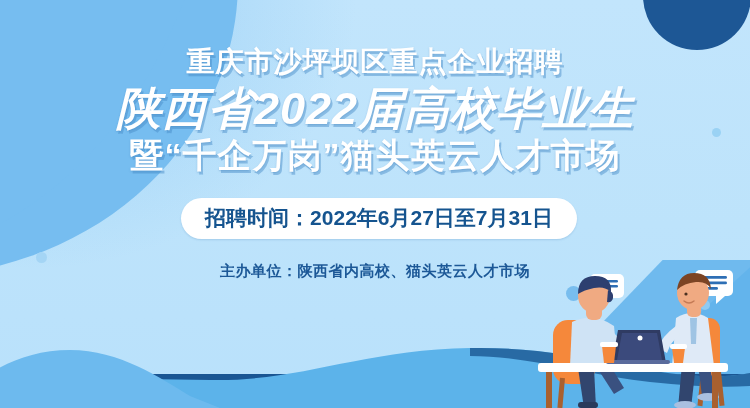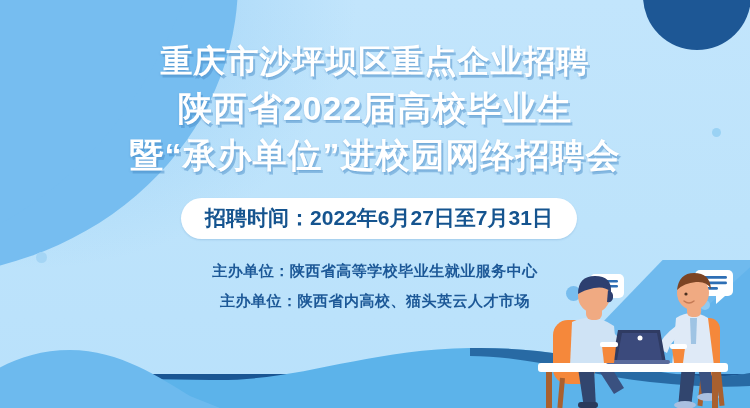--- a/index.html
+++ b/index.html
@@ -132,22 +132,22 @@
     color: #ffffff;
     font-weight: 700;
     font-size: 34px;
     line-height: 47px;
     letter-spacing: 1px;
     text-shadow:
       2px 3px 0 rgba(70,140,200,0.45),
       0 1px 2px rgba(60,120,180,0.35);
     white-space: nowrap;
   }
-  .headline .h-line.l1 { font-size: 32px; }
-  .headline .h-line.l2 { font-size: 34px; }
+  .headline .h-line.l1 { font-size: 28px; }
+  .headline .h-line.l2 { font-size: 45px; font-style: italic; }
   .headline .h-line.l3 { font-size: 34px; }
 
   
   .pill-wrap {
     position: absolute;
     left: 4px;
     top: 198px;
     width: 750px;
     text-align: center;
   }
@@ -217,29 +217,28 @@
   </svg>
 
   <span class="dot dot-a"></span>
   <span class="dot dot-b"></span>
   <span class="dot dot-c"></span>
   <span class="dot dot-d"></span>
 
   <div class="headline">
     <span class="h-line l1">重庆市沙坪坝区重点企业招聘</span>
     <span class="h-line l2">陕西省2022届高校毕业生</span>
-    <span class="h-line l3">暨“承办单位”进校园网络招聘会</span>
+    <span class="h-line l3">暨“千企万岗”猫头英云人才市场</span>
   </div>
 
   <div class="pill-wrap">
     <span class="pill">招聘时间：2022年6月27日至7月31日</span>
   </div>
 
   <div class="orgs">
-    <span class="org-line">主办单位：陕西省高等学校毕业生就业服务中心</span>
     <span class="org-line">主办单位：陕西省内高校、猫头英云人才市场</span>
   </div>
 
   <svg class="illo" viewBox="0 0 230 148">
 
     <g>
       <rect x="70" y="14" width="34" height="24" rx="5" fill="#ffffff"></rect>
       <path d="M79,38 l0,7 l8,-7 z" fill="#ffffff"></path>
       <rect x="76" y="20" width="22" height="2.6" rx="1.3" fill="#2e6fb5"></rect>
       <rect x="76" y="25" width="22" height="2.6" rx="1.3" fill="#2e6fb5"></rect>

